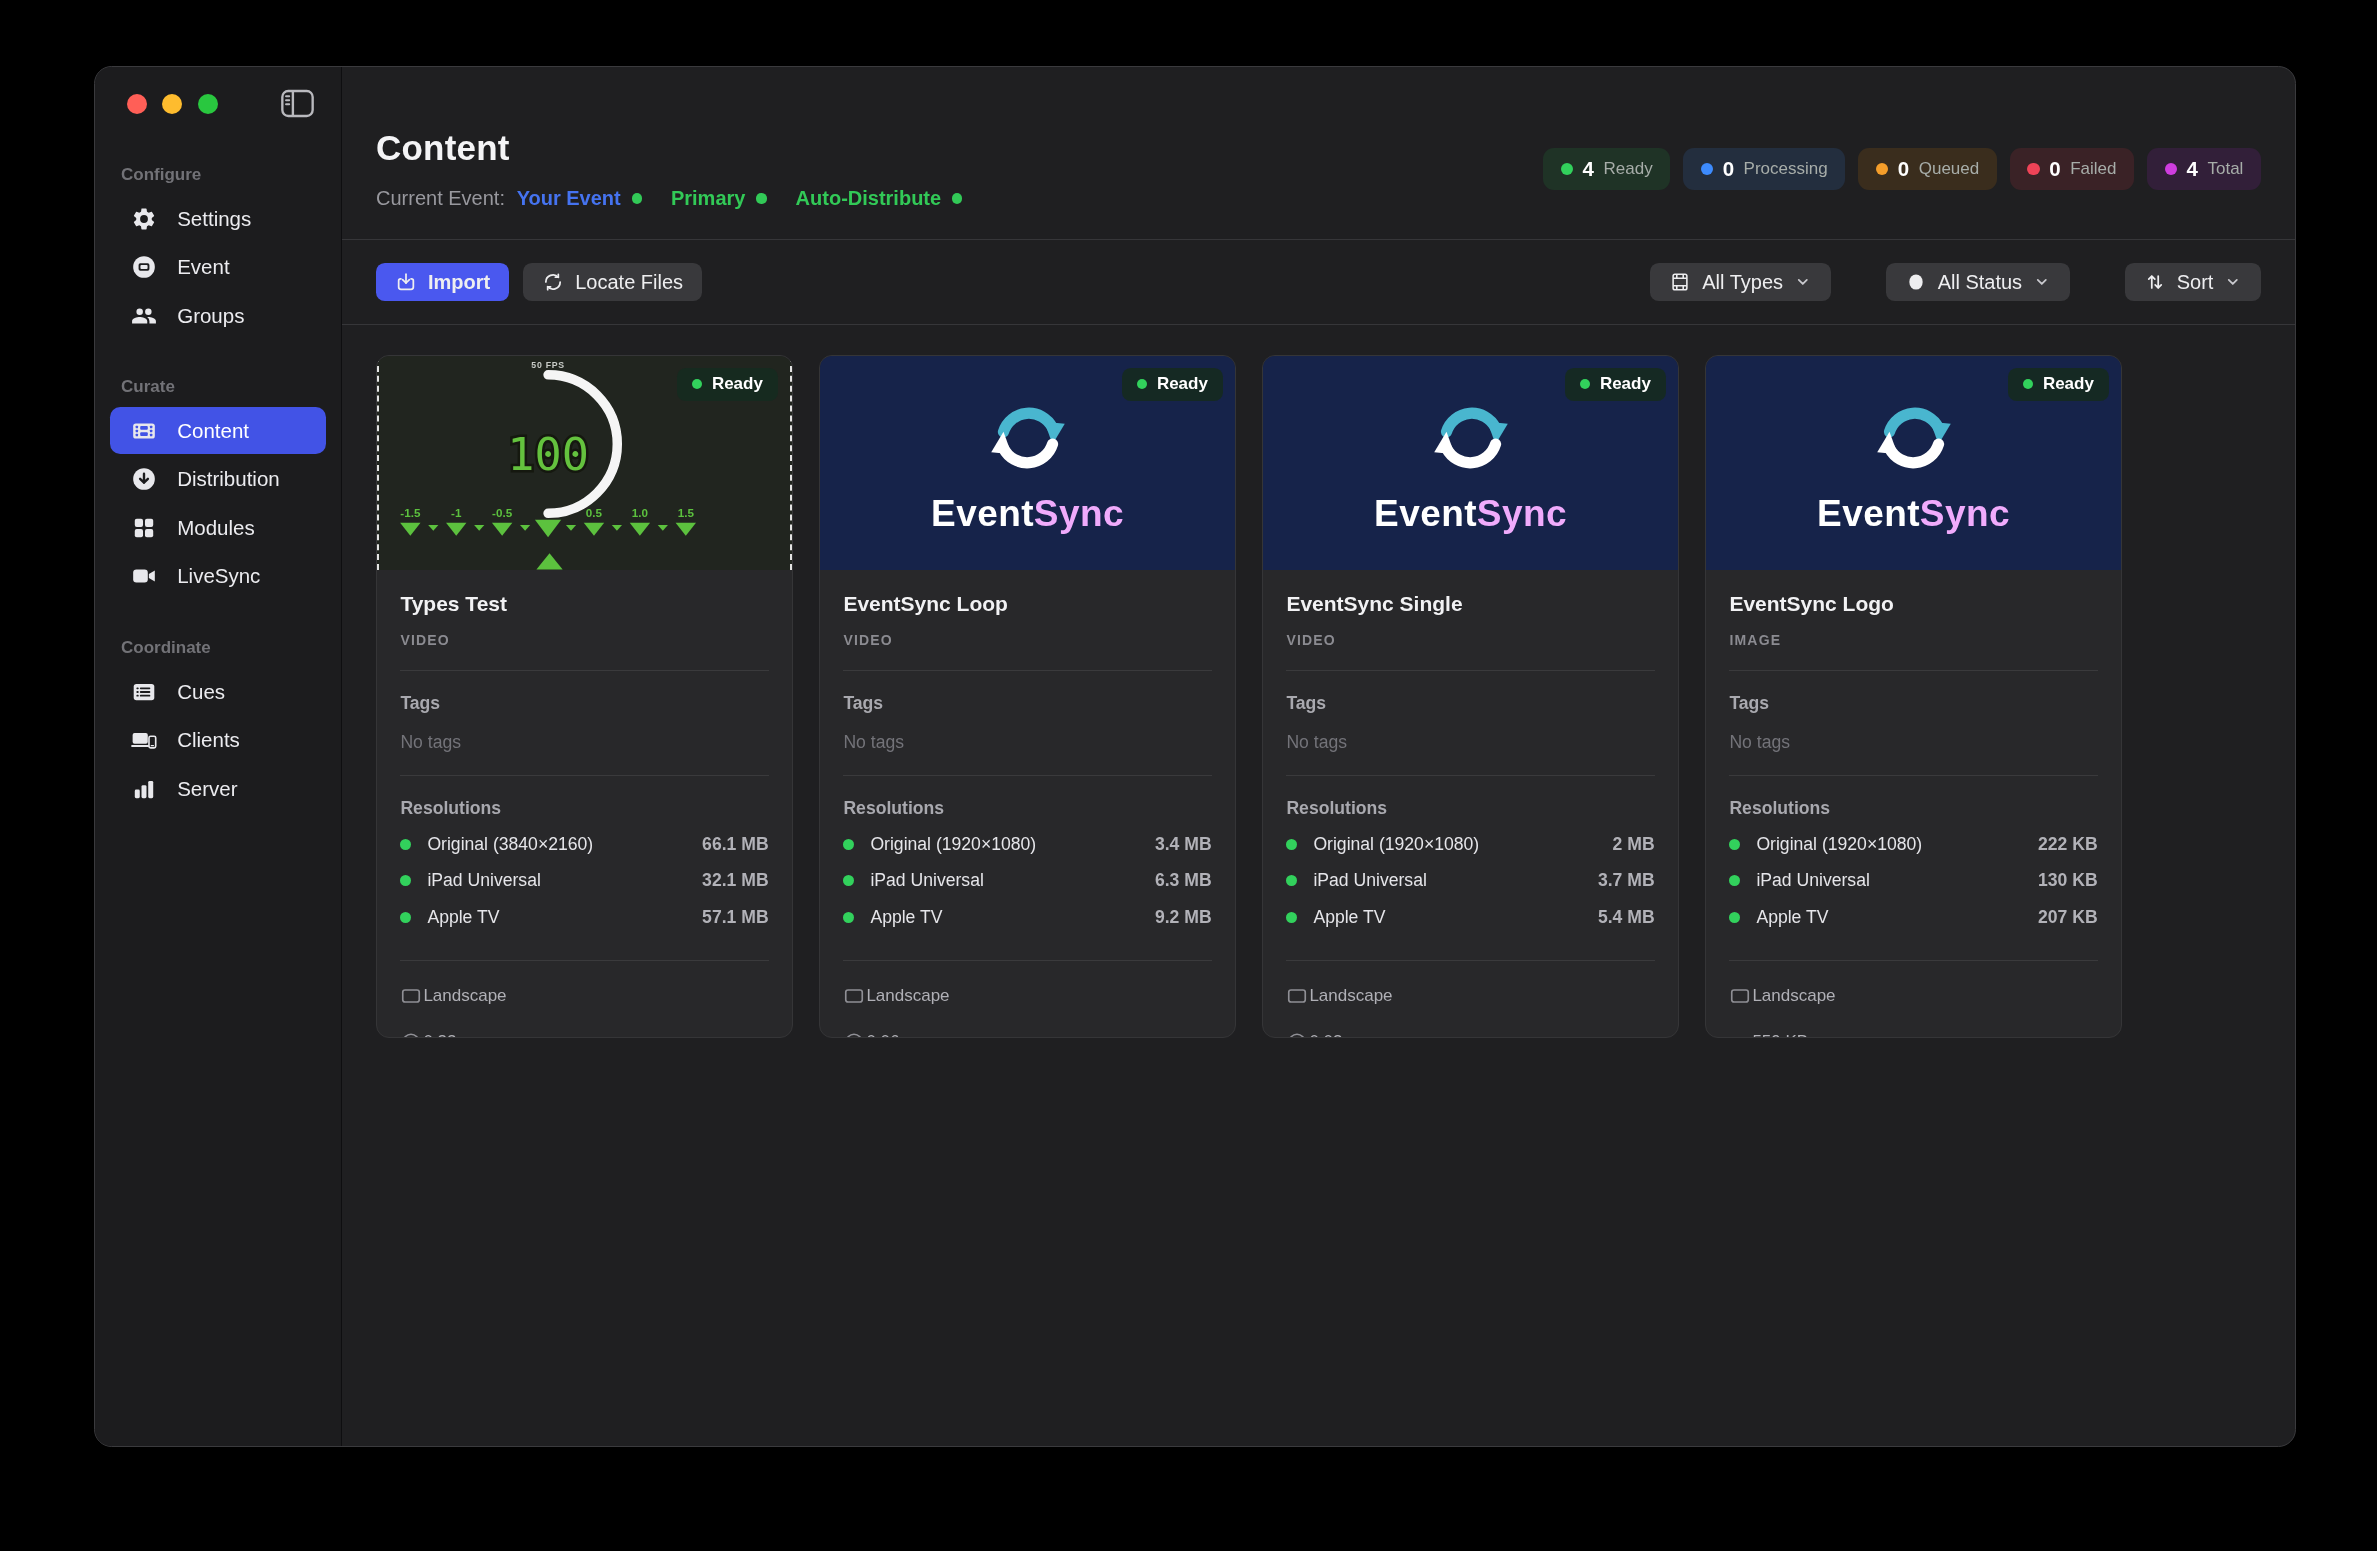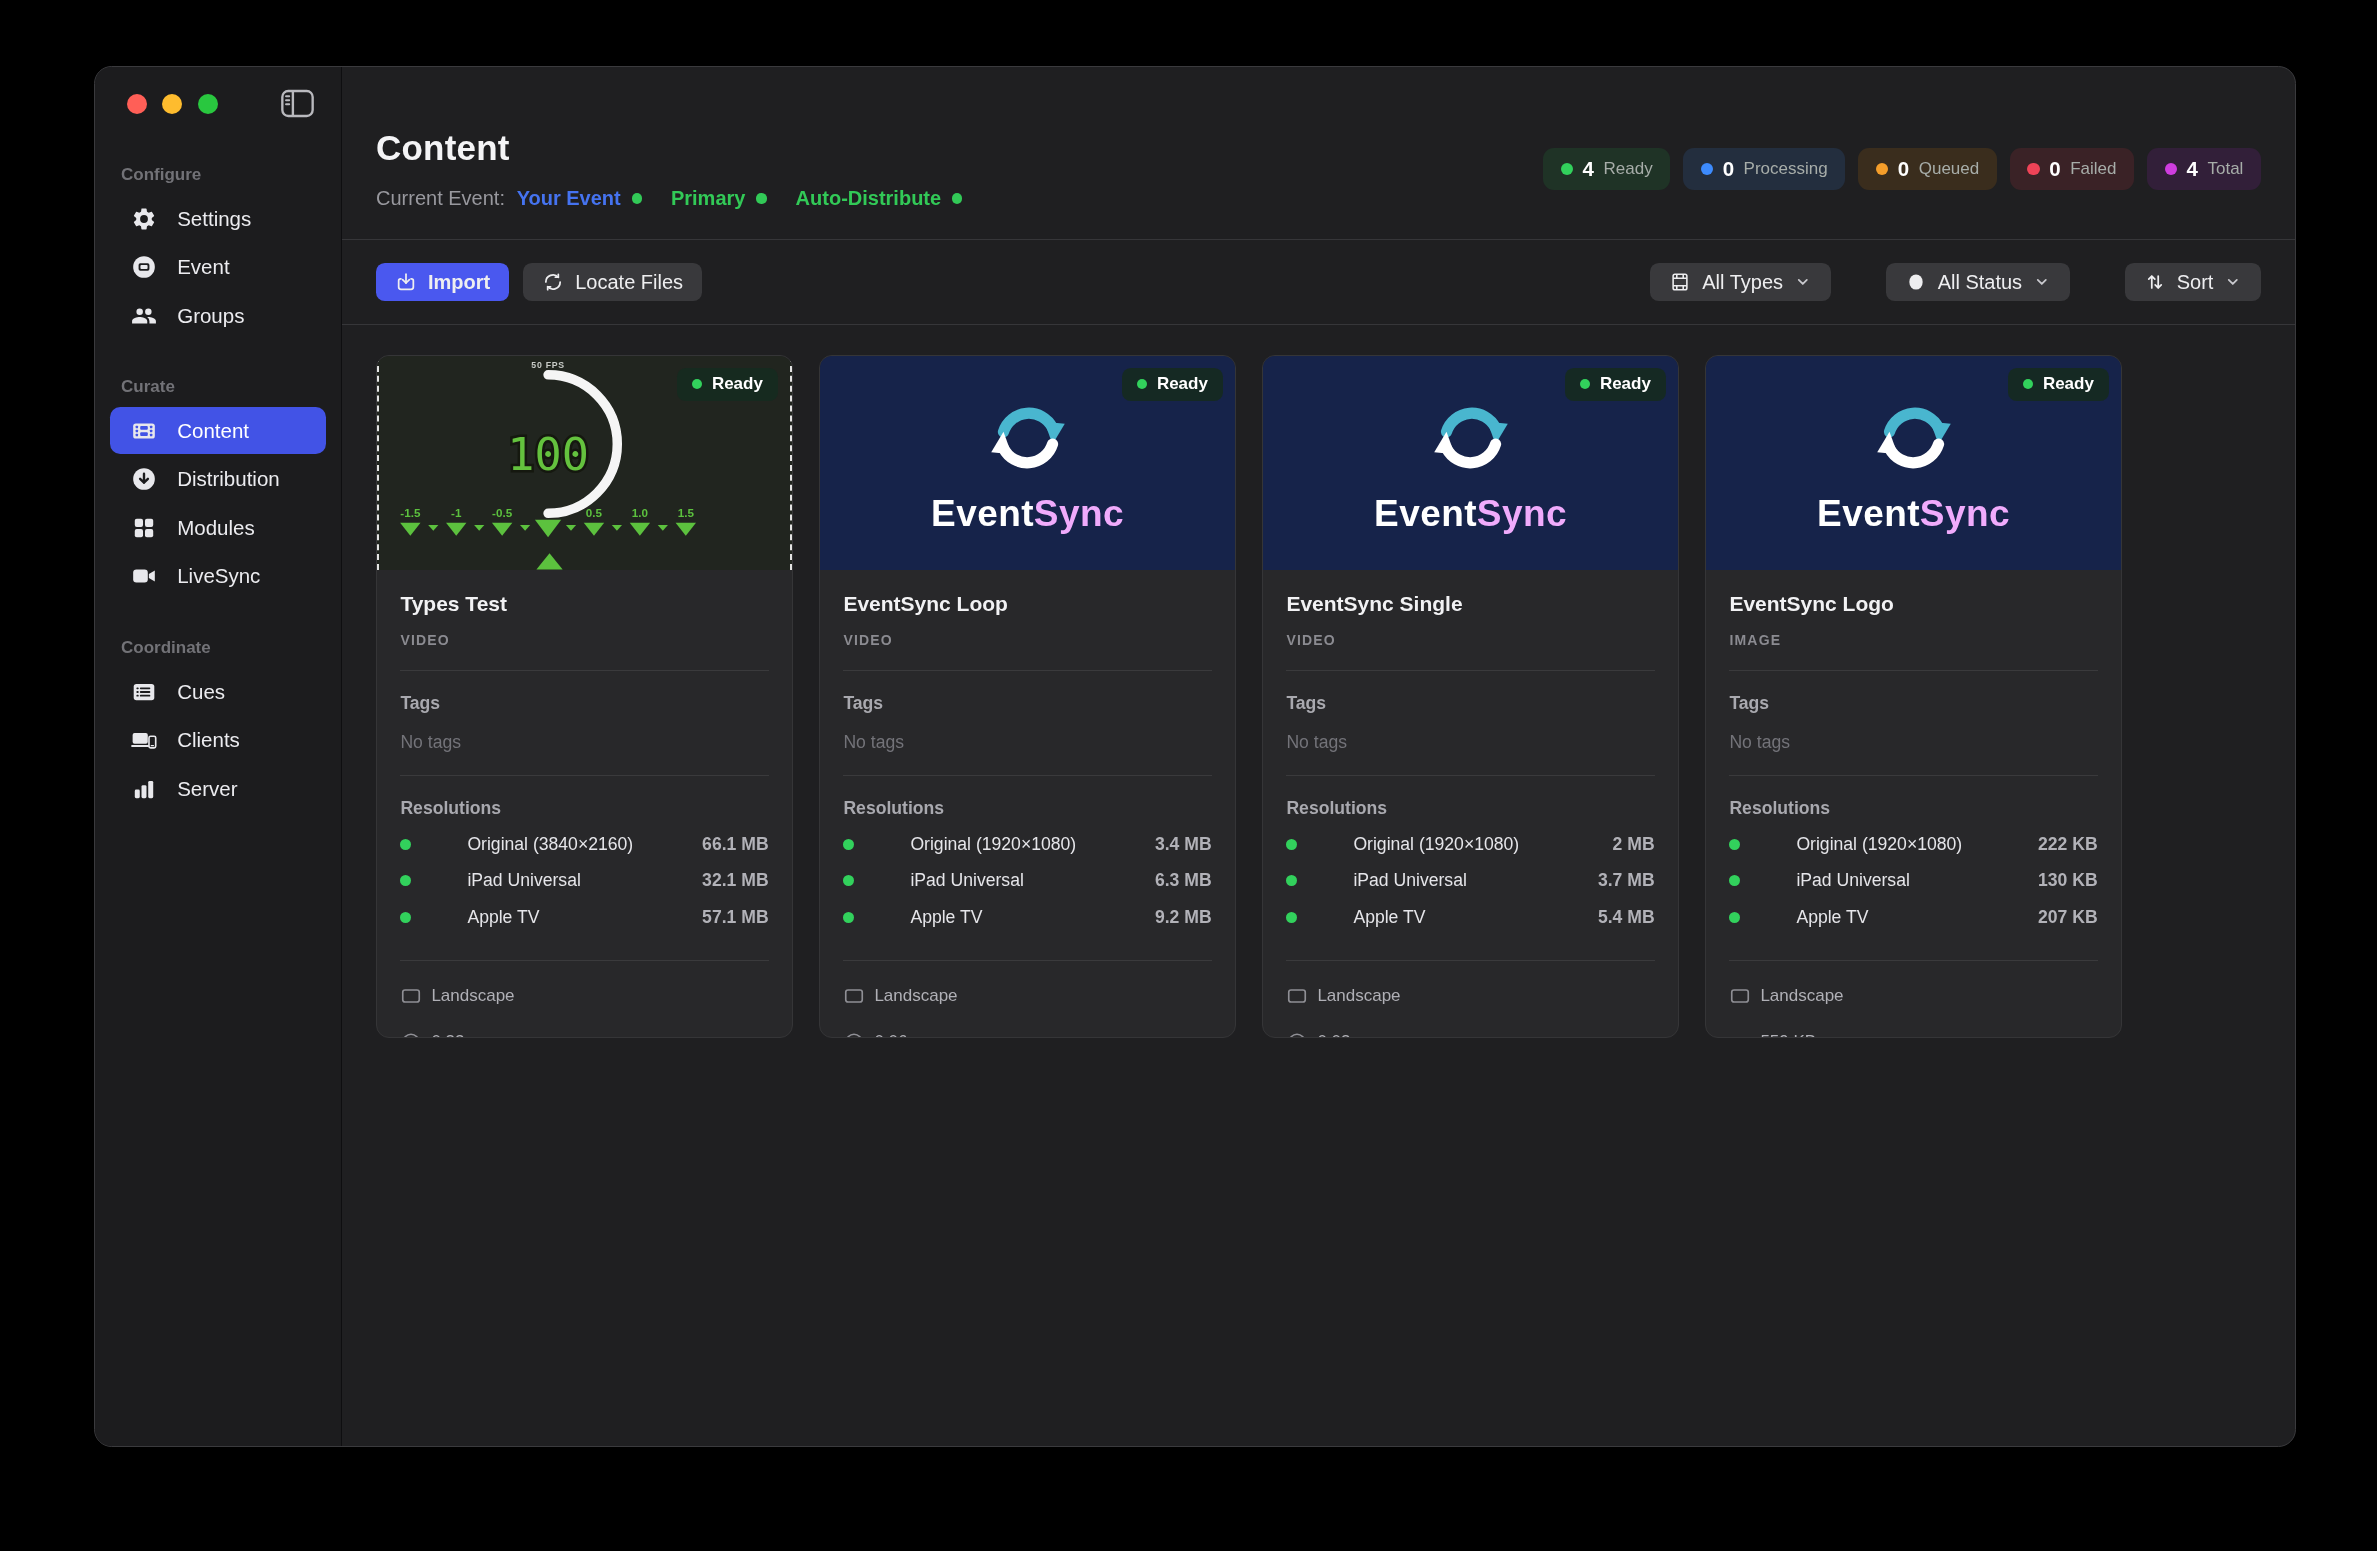--- a/index.html
+++ b/index.html
@@ -72,25 +72,25 @@
     gap:9.5px; padding:0 15.4px; border-radius:8.8px; background:rgba(22,42,32,.92); }
   .ready .rdot { width:10.2px; height:10.2px; border-radius:50%; background:#32d15c; }
   .ready .rtxt { color:#fff; font-size:17px; font-weight:700; }
 
   .card-body { padding:22px 23.4px 0 23.4px; }
   .card-title { font-size:21px; font-weight:700; color:#f2f2f4; }
   .card-type { font-size:14px; font-weight:700; color:#8b8b91; letter-spacing:1.2px; margin-top:16px; }
   .cdiv { border:none; border-top:0.7px solid #3a3a3c; margin:22px 0; }
   .sec-label { font-size:17.6px; font-weight:600; color:#a9a9af; }
   .no-tags { font-size:17.6px; color:#737379; margin-top:17.6px; }
-  .res-row { display:flex; align-items:center; margin-top:15.4px; font-size:17.6px;gap:40px; }
+  .res-row { display:flex; align-items:center; margin-top:15.4px; font-size:17.6px; }
   .res-dot { width:11px; height:11px; border-radius:50%; background:#32d15c; margin-right:16px; flex:none; }
   .res-name { color:#e6e6ea; }
   .res-size { margin-left:auto; color:#b2b2b8; font-weight:600; }
-  .meta-row { display:flex; align-items:center; gap:9px; margin-top:24px; color:#b0b0b6; font-size:17px; }
+  .meta-row { display:flex; align-items:center; gap:1px; margin-top:24px; color:#b0b0b6; font-size:17px; }
   .meta-icon { display:flex; } .meta-icon svg { width:22px; height:22px; color:#8f8f95; }
 </style>
 </head>
 <body>
 
 <div class="window">
 
   <aside class="sidebar">
     <div class="titlebar">
       <div class="traffic">

